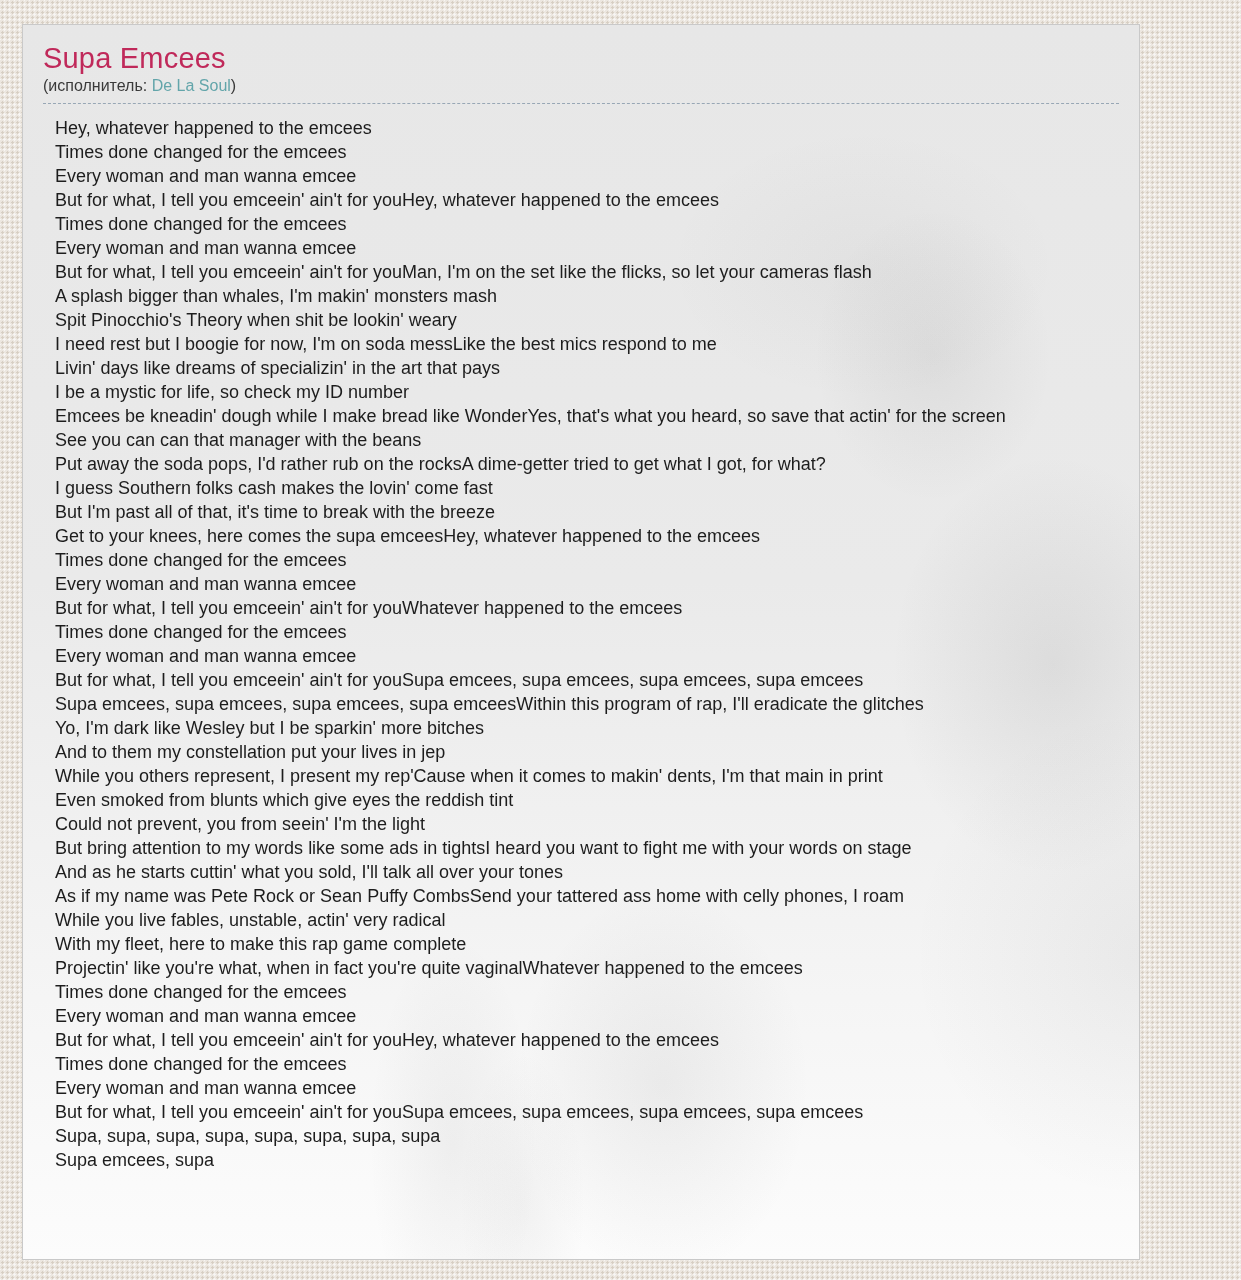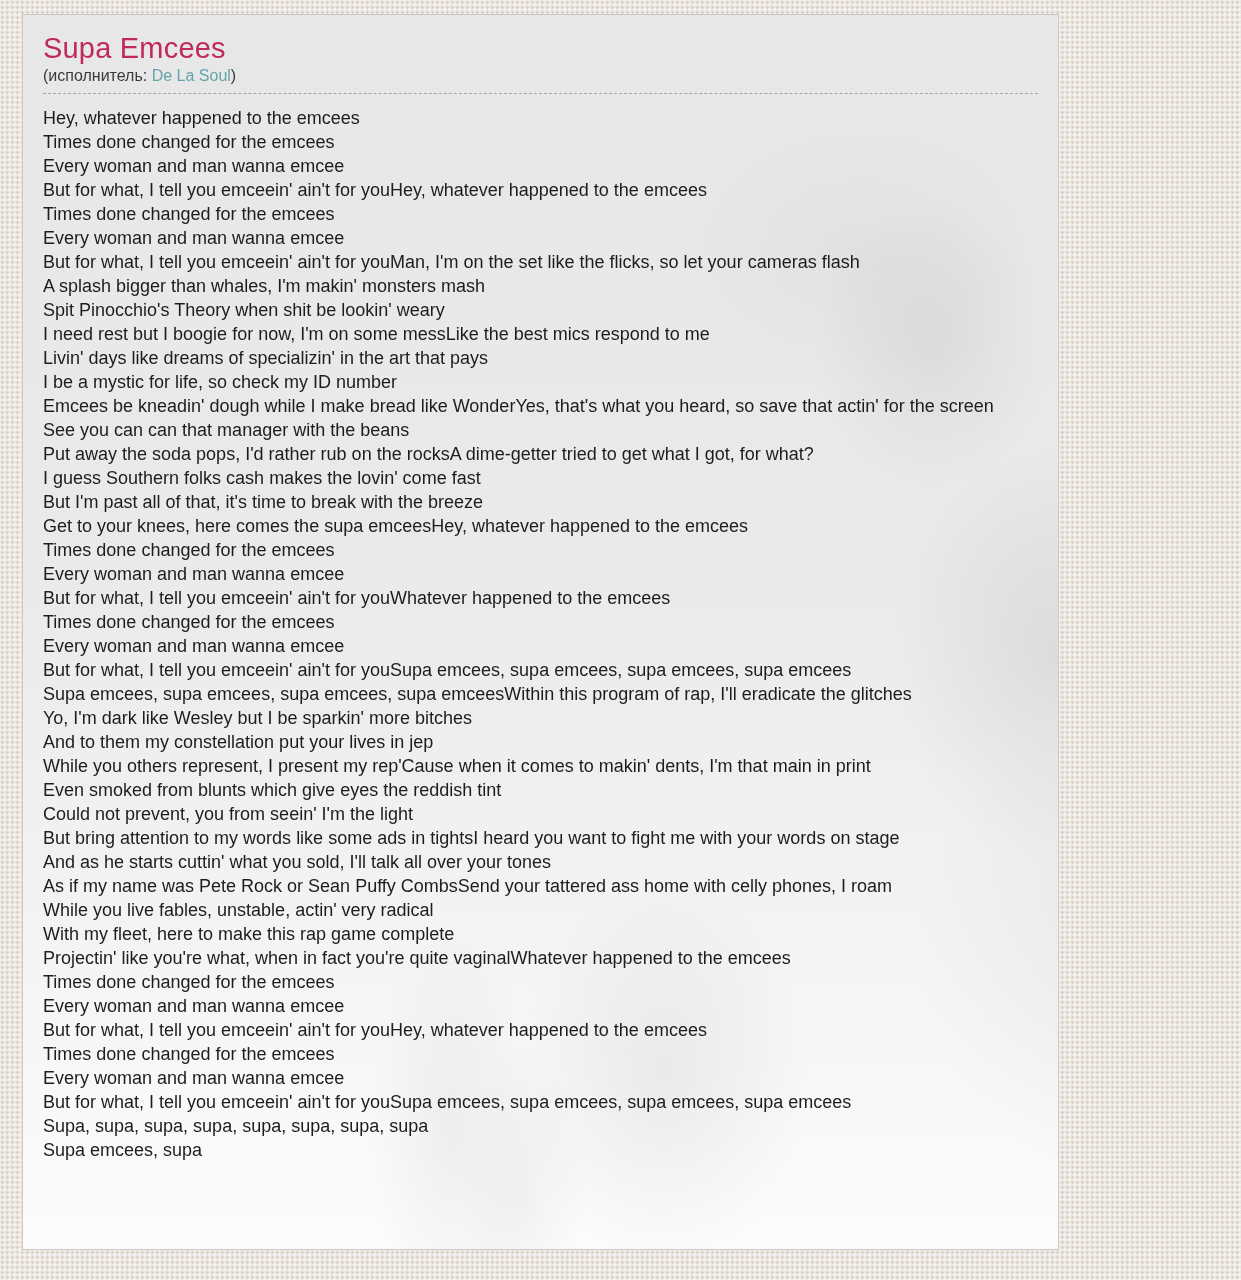--- a/index.html
+++ b/index.html
@@ -18,22 +18,22 @@
       radial-gradient(rgba(190,178,162,0.45) 1px, transparent 1.2px),
       radial-gradient(rgba(255,255,255,0.6) 1px, transparent 1.2px);
     background-size: 5px 5px, 5px 5px;
     background-position: 0 0, 2px 2px;
     position: relative;
   }
 
   .card {
     position: absolute;
     left: 22px;
-    top: 14px;
-    width: 1037px;
+    top: 24px;
+    width: 1118px;
     height: 1236px;
     border: 1px solid #c9c9c9;
     background-color: #e8e8e8;
     
     background-image:
       radial-gradient(ellipse 170px 210px at 910px 330px, rgba(60,60,60,0.07), transparent 70%),
       radial-gradient(ellipse 230px 300px at 1030px 640px, rgba(60,60,60,0.09), transparent 70%),
       radial-gradient(ellipse 320px 340px at 1120px 930px, rgba(60,60,60,0.06), transparent 72%),
       radial-gradient(ellipse 210px 280px at 640px 1060px, rgba(60,60,60,0.07), transparent 70%),
       radial-gradient(ellipse 120px 300px at 430px 1120px, rgba(60,60,60,0.06), transparent 70%),
@@ -69,20 +69,21 @@
 
   .lyrics {
     margin-top: 12px;
     font-size: 18px;
     line-height: 24px;
     color: #1d1d1d;
   }
 
   .lyric-line {
     white-space: nowrap; 
+    margin-left: 12px;
   }
 </style>
 </head>
 <body>
 
 <div class="card">
   <div class="content">
 
     <h1 class="song-title" style="color: rgb(192, 41, 90);">Supa Emcees</h1>
 
@@ -93,21 +94,21 @@
     <div class="lyrics" style="color: rgb(29, 29, 29);">
         <div class="lyric-line">Hey, whatever happened to the emcees</div>
         <div class="lyric-line">Times done changed for the emcees</div>
         <div class="lyric-line">Every woman and man wanna emcee</div>
         <div class="lyric-line">But for what, I tell you emceein' ain't for youHey, whatever happened to the emcees</div>
         <div class="lyric-line">Times done changed for the emcees</div>
         <div class="lyric-line">Every woman and man wanna emcee</div>
         <div class="lyric-line">But for what, I tell you emceein' ain't for youMan, I'm on the set like the flicks, so let your cameras flash</div>
         <div class="lyric-line">A splash bigger than whales, I'm makin' monsters mash</div>
         <div class="lyric-line">Spit Pinocchio's Theory when shit be lookin' weary</div>
-        <div class="lyric-line">I need rest but I boogie for now, I'm on some messLike the best mics respond to me</div>
+        <div class="lyric-line">I need rest but I boogie for now, I'm on soda messLike the best mics respond to me</div>
         <div class="lyric-line">Livin' days like dreams of specializin' in the art that pays</div>
         <div class="lyric-line">I be a mystic for life, so check my ID number</div>
         <div class="lyric-line">Emcees be kneadin' dough while I make bread like WonderYes, that's what you heard, so save that actin' for the screen</div>
         <div class="lyric-line">See you can can that manager with the beans</div>
         <div class="lyric-line">Put away the soda pops, I'd rather rub on the rocksA dime-getter tried to get what I got, for what?</div>
         <div class="lyric-line">I guess Southern folks cash makes the lovin' come fast</div>
         <div class="lyric-line">But I'm past all of that, it's time to break with the breeze</div>
         <div class="lyric-line">Get to your knees, here comes the supa emceesHey, whatever happened to the emcees</div>
         <div class="lyric-line">Times done changed for the emcees</div>
         <div class="lyric-line">Every woman and man wanna emcee</div>

